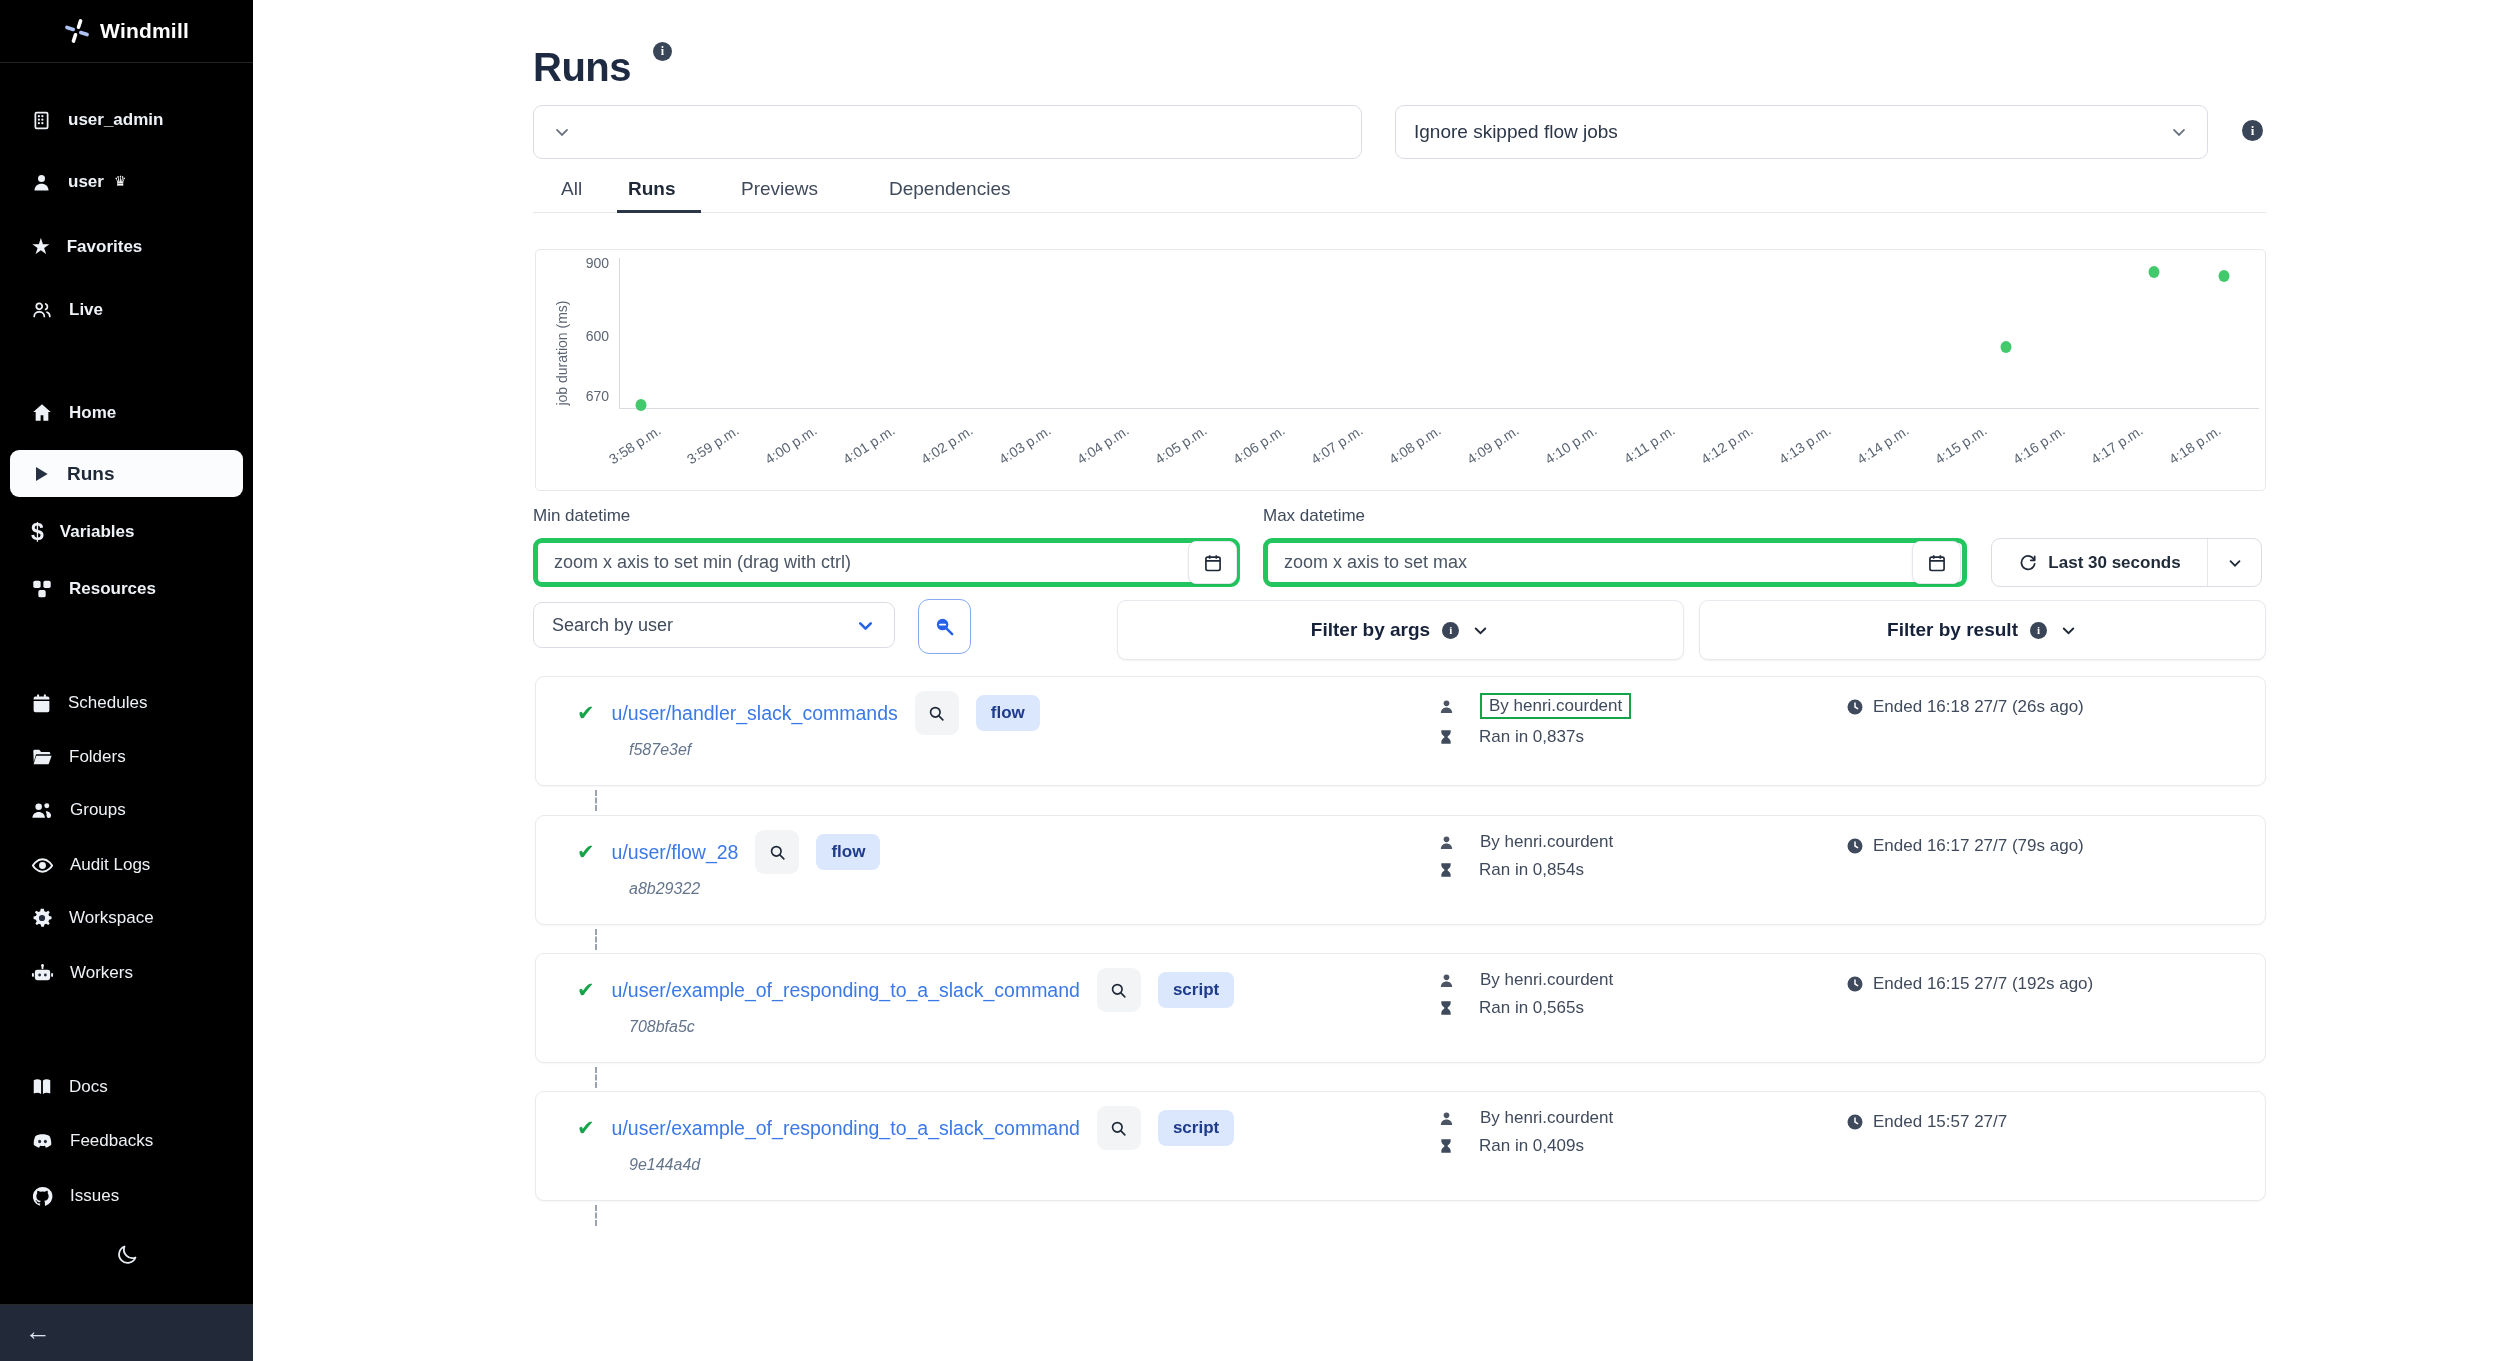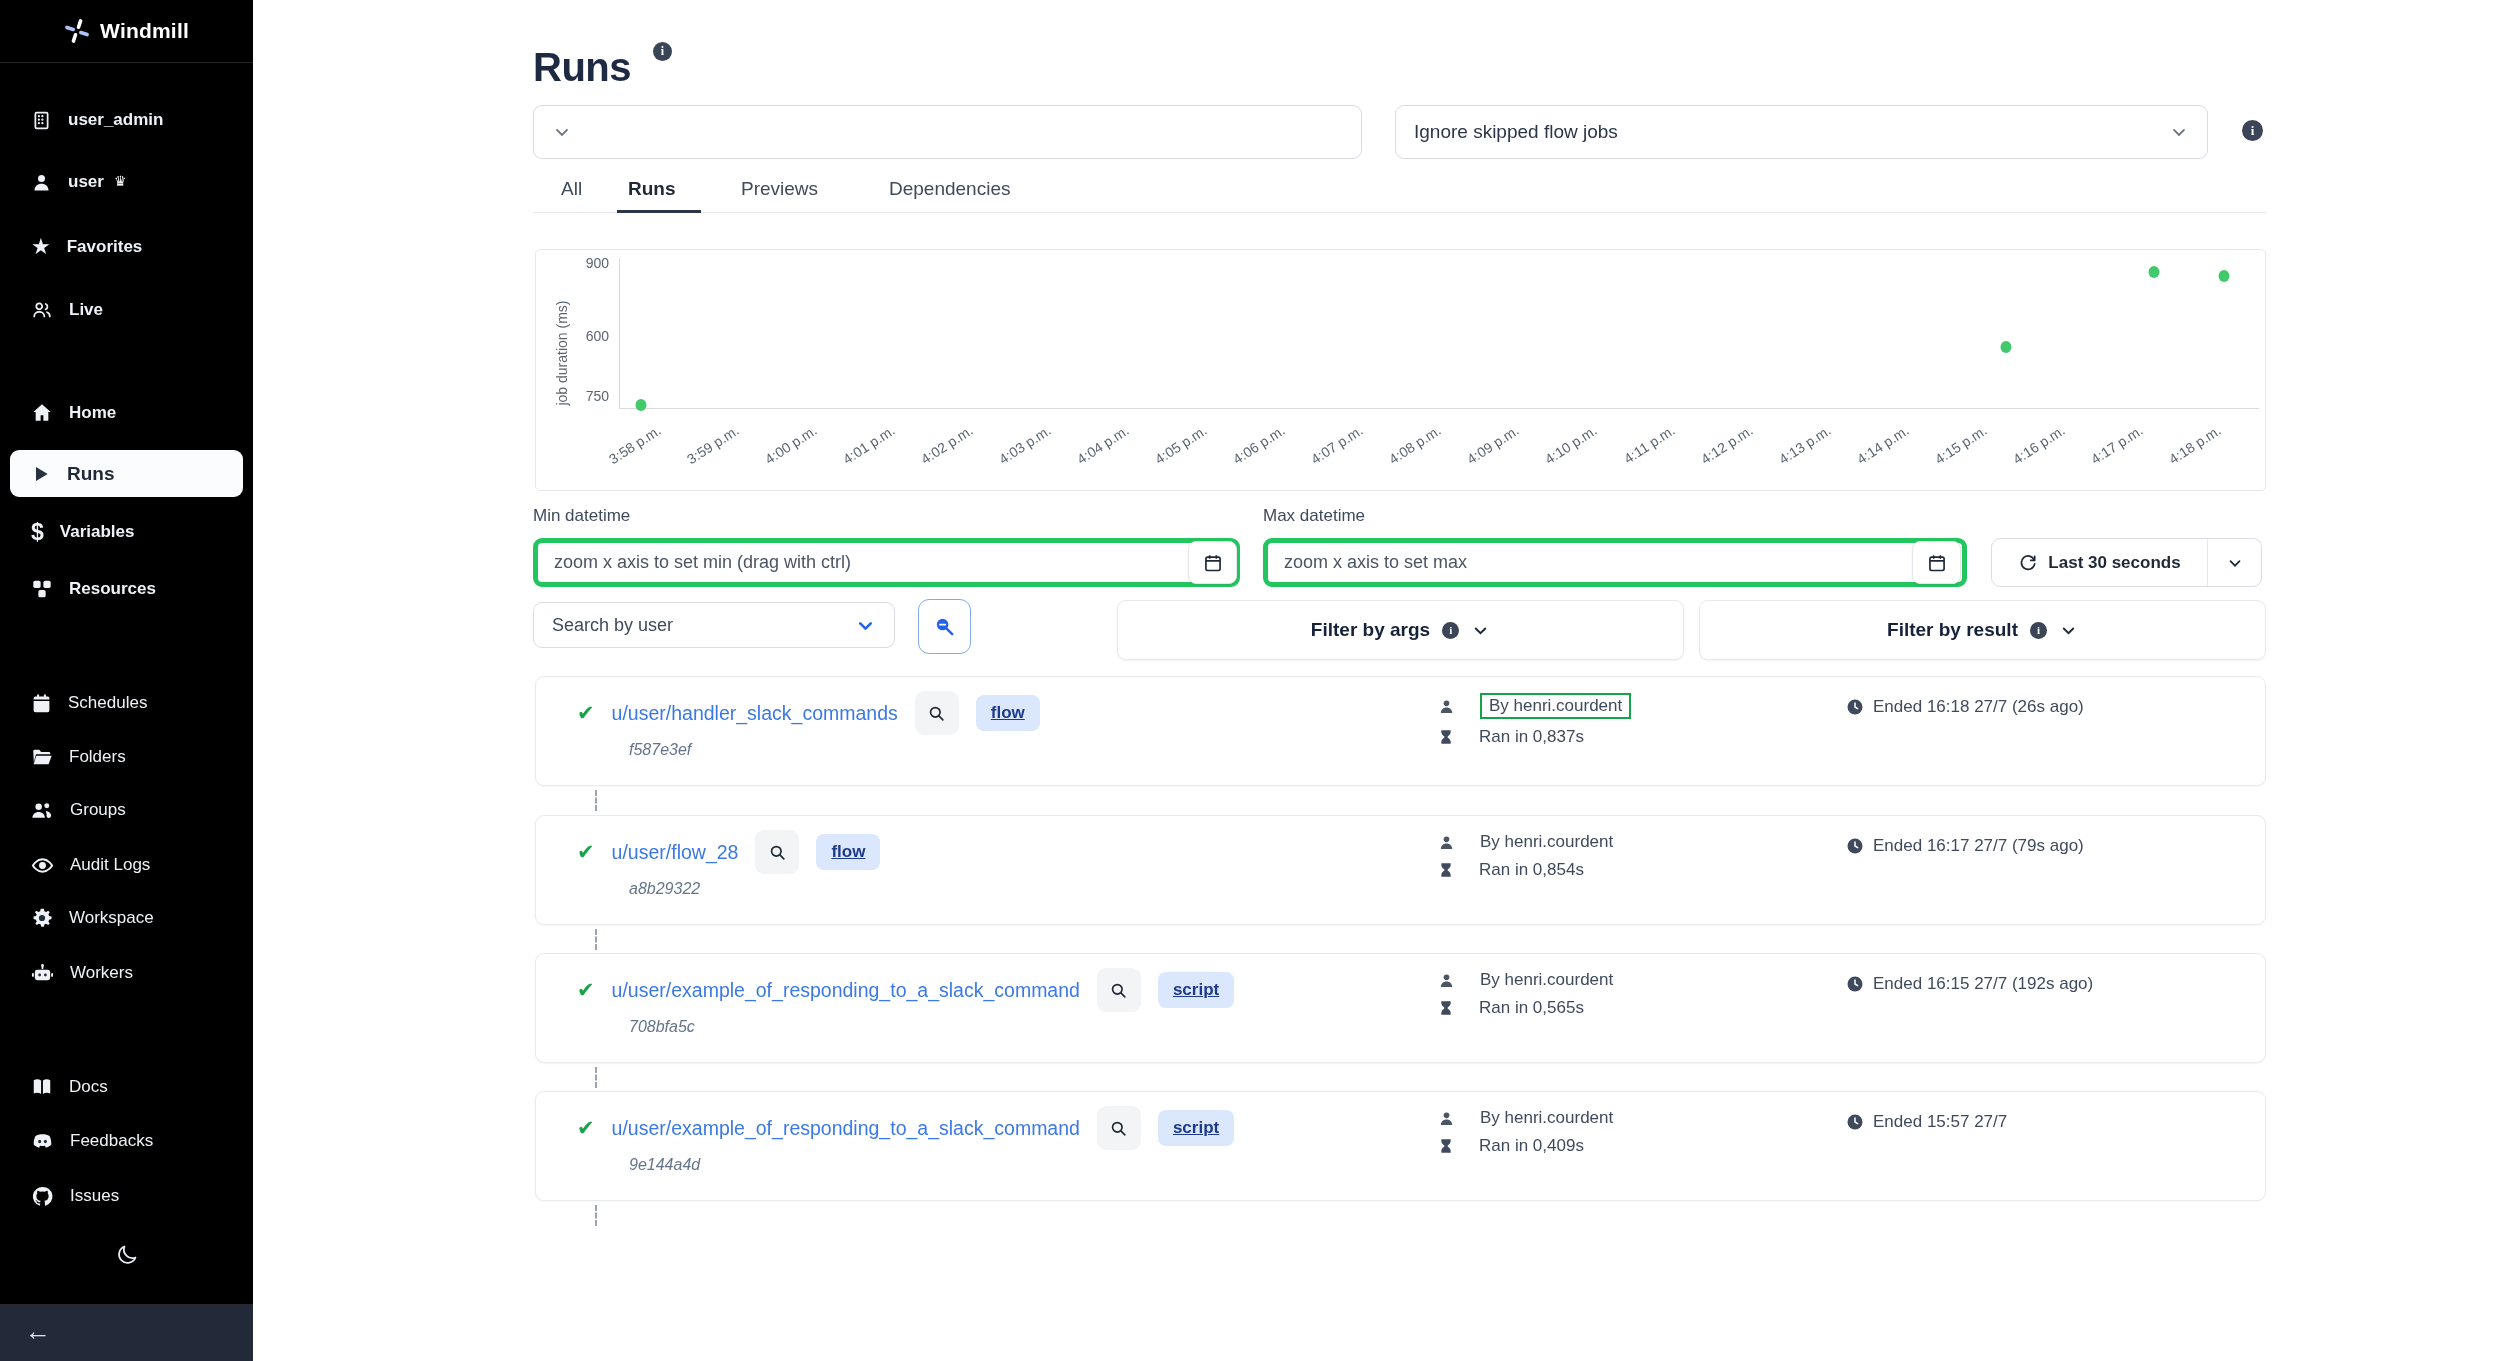--- a/index.html
+++ b/index.html
@@ -66,21 +66,21 @@
   #filter-args{left:1117px;}
   #filter-result{left:1699px;}
   .filter-btn .info-dot{width:17px;height:17px;font-size:11px;}
 
   
   .run-card{position:absolute;left:535px;width:1731px;height:110px;background:#fff;border:1px solid #e8eaee;border-radius:9px;box-shadow:0 1px 2px rgba(16,24,40,.04);}
   .run-line1{position:absolute;left:41px;top:12px;height:48px;display:flex;align-items:center;gap:17px;}
   .check{color:#16a34a;font-size:21px;font-weight:700;}
   .run-path{color:#3b79e8;font-size:19.5px;cursor:pointer;white-space:nowrap;}
   .mag-chip{width:44px;height:44px;background:#f3f4f6;border-radius:9px;display:flex;align-items:center;justify-content:center;cursor:pointer;}
-  .kind-badge{height:36px;padding:0 15px;background:#dbe7fd;border-radius:8px;display:flex;align-items:center;color:#1e3a8a;font-size:17px;font-weight:700;cursor:default;text-decoration:underline;}
+  .kind-badge{height:36px;padding:0 15px;background:#dbe7fd;border-radius:8px;display:flex;align-items:center;color:#1e3a8a;font-size:17px;font-weight:700;cursor:default;}
   .run-id{position:absolute;left:93px;top:64px;font-size:16px;font-style:italic;color:#64748b;}
   .by-col{position:absolute;left:902px;top:16px;display:flex;flex-direction:column;gap:8px;}
   .by-line{display:flex;align-items:center;gap:25px;font-size:17px;color:#3f4a5c;}
   .by-boxed{border:2px solid #15a34a;padding:1px 7px;}
   .ended-col{position:absolute;left:1310px;top:20px;display:flex;align-items:center;gap:9px;font-size:17px;color:#3f4a5c;}
   .connector{position:absolute;left:595px;width:0;height:21px;border-left:2px dashed #9ca3af;}
 </style>
 </head>
 <body>
 
@@ -296,21 +296,21 @@
   <div class="tabs-border"></div>
   <div class="tab-underline"></div>
 
   <div id="chart">
     <span class="y-axis-label">job duration (ms)</span>
     <div class="axis-v"></div>
     <div class="axis-h"></div>
     <div id="yticks">
         <span class="ytick" style="top: 13px;">900</span>
         <span class="ytick" style="top: 86.0779px;">600</span>
-        <span class="ytick" style="top: 146.121px;">750</span>
+        <span class="ytick" style="top: 146.121px;">670</span>
       </div>
     <div id="xticks">
         <span class="xtick" style="left: 119px;">3:58 p.m.</span>
         <span class="xtick" style="left: 197px;">3:59 p.m.</span>
         <span class="xtick" style="left: 275px;">4:00 p.m.</span>
         <span class="xtick" style="left: 353px;">4:01 p.m.</span>
         <span class="xtick" style="left: 431px;">4:02 p.m.</span>
         <span class="xtick" style="left: 509px;">4:03 p.m.</span>
         <span class="xtick" style="left: 587px;">4:04 p.m.</span>
         <span class="xtick" style="left: 665px;">4:05 p.m.</span>

